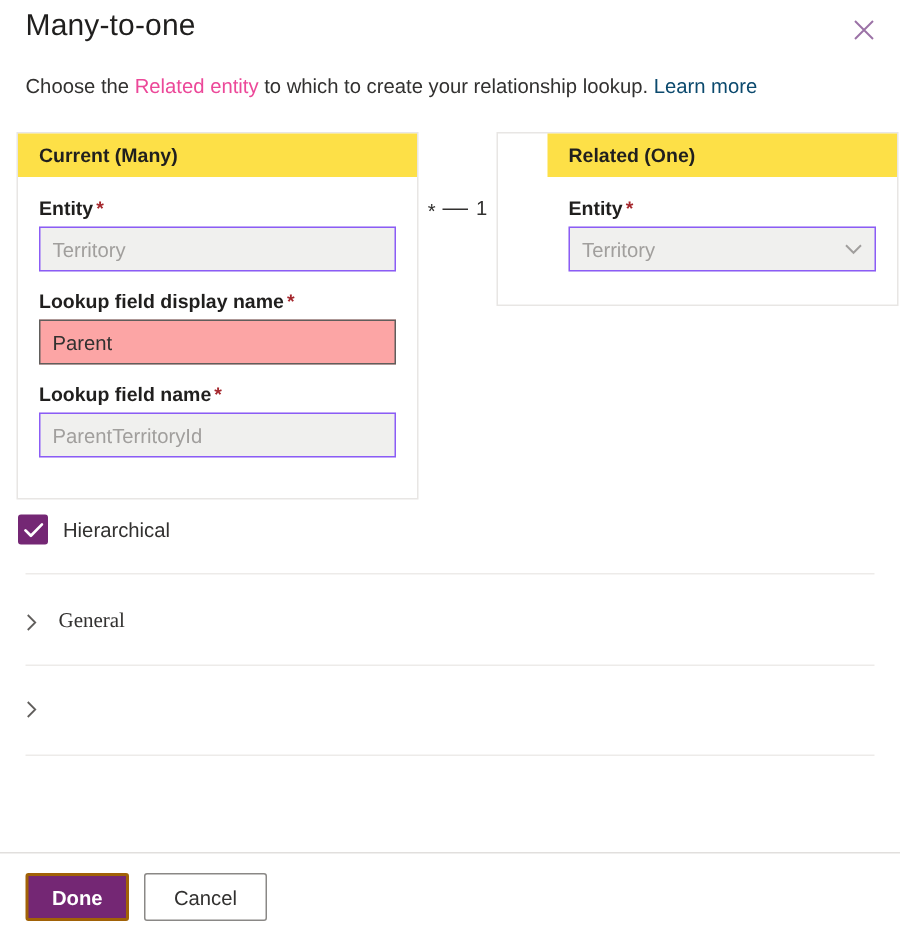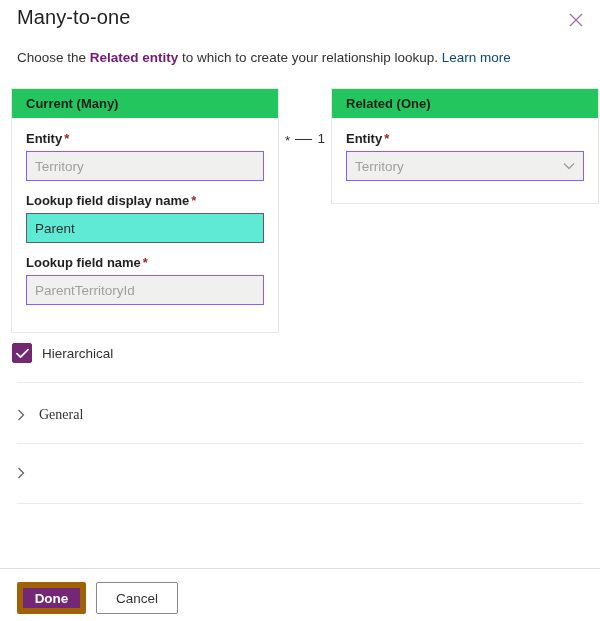--- a/index.html
+++ b/index.html
@@ -37,38 +37,38 @@
   }
   .close-btn svg { display: block; }
 
   .subtitle {
     position: absolute;
     left: 17px; top: 50px;
     font-size: 13.5px;
     color: #323130;
     white-space: nowrap;
   }
-  .subtitle b { font-weight: 700; color: #701a75; }
+  .subtitle b { font-weight: 400; color: #ec4899; }
   .subtitle a {
     color: #0c4a6e;
     text-decoration: none;
   }
 
   
   .card {
     position: absolute;
     border: 1px solid #e8e6e4;
     background: #ffffff;
   }
   .card-current { left: 11px; top: 88px; width: 268px; height: 245px; }
-  .card-related { left: 331px; top: 88px; width: 268px; height: 116px; }
+  .card-related { left: 331px; top: 88px; width: 268px; height: 116px; padding-left: 33px; }
 
   .card-head {
     height: 29px;
-    background: #22c55e;
+    background: #fde047;
     display: flex; align-items: center;
     padding: 0 14px;
     font-size: 13px;
     font-weight: 700;
     color: #201f1e;
   }
   .card-body { padding: 13px 14px 14px 14px; }
 
   .field { margin-bottom: 12px; }
   .field:last-child { margin-bottom: 0; }
@@ -88,21 +88,21 @@
     font-size: 13.5px;
     padding: 0 8px;
     outline: none;
   }
   .input-disabled {
     background: #f0f0ee;
     border: 1px solid #8b5cf6;
     color: #a19f9d;
   }
   .input-active {
-    background: #5eead4;
+    background: #fca5a5;
     border: 1px solid #605e5c;
     color: #323130;
   }
   .select-wrap { position: relative; }
   .select-chevron {
     position: absolute;
     right: 9px; top: 0;
     height: 30px;
     display: flex; align-items: center;
     pointer-events: none;
@@ -178,21 +178,21 @@
     height: 32px;
     font-family: "Liberation Sans", sans-serif;
     font-size: 13.5px;
     border-radius: 2px;
     cursor: pointer;
     display: flex; align-items: center; justify-content: center;
   }
   .btn-done {
     left: 17px; top: 582px; width: 69px;
     background: #742774;
-    border: 6px solid #a16207;
+    border: 2px solid #a16207;
     color: #ffffff;
     font-weight: 600;
   }
   .btn-cancel {
     left: 96px; top: 582px; width: 82px;
     background: #ffffff;
     border: 1px solid #8a8886;
     color: #323130;
   }
 </style>

